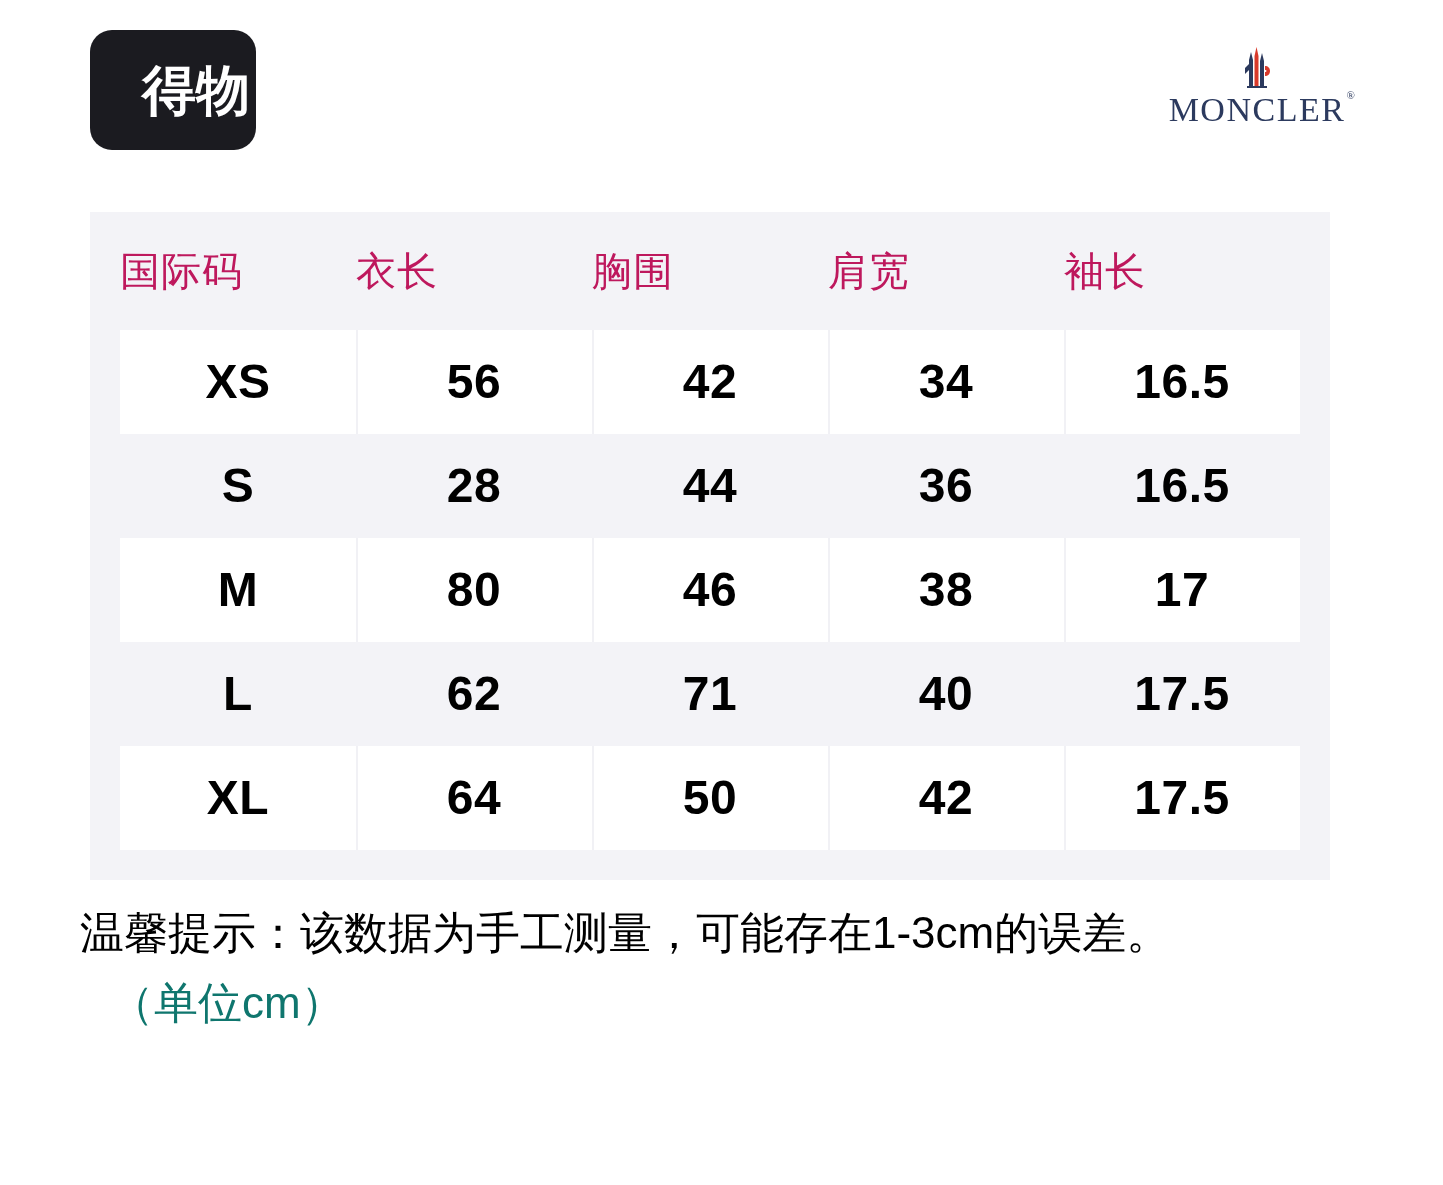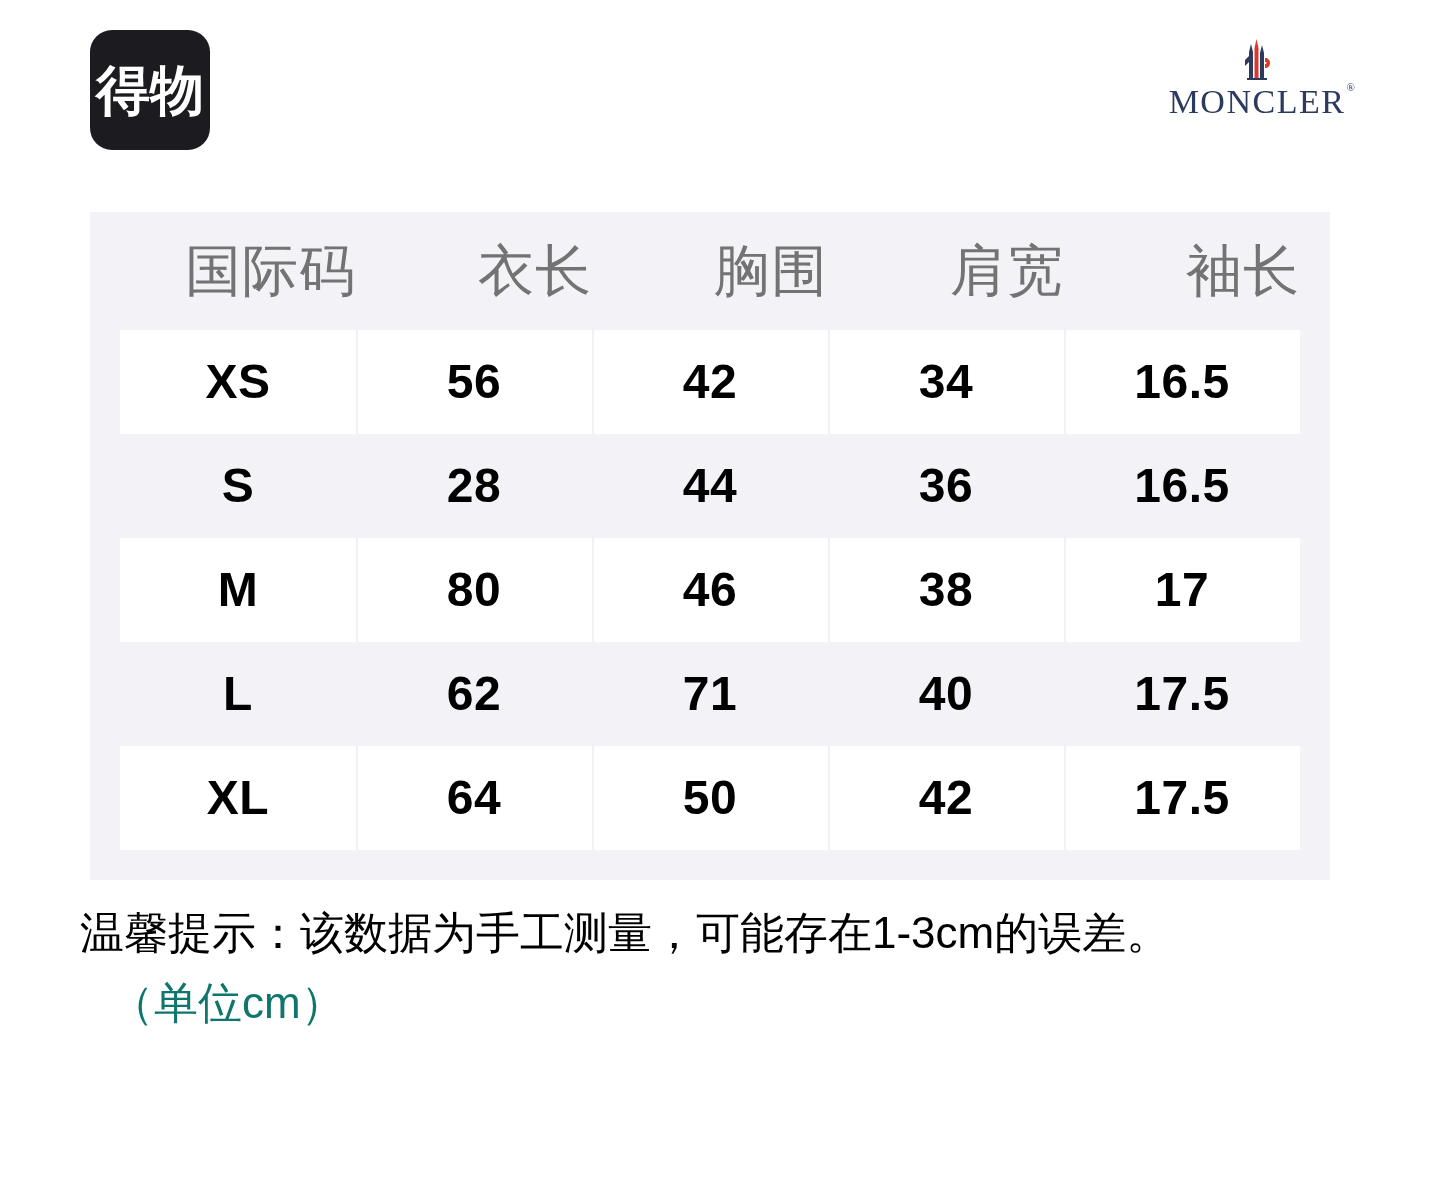--- a/index.html
+++ b/index.html
@@ -34,20 +34,21 @@
     position: absolute;
     left: 90px;
     top: 30px;
     width: 120px;
     height: 120px;
     background: #1b1b20;
     border-radius: 22px;
     display: flex;
     align-items: center;
     justify-content: center;
+    padding-left: 46px;
   }
   .brand-badge-text {
     color: #ffffff;
     font-size: 54px;
     line-height: 1;
     font-weight: 700;
     letter-spacing: 0px;
     font-family: "Liberation Sans", "DejaVu Sans", sans-serif;
   }
 
@@ -65,21 +66,21 @@
 
   .moncler-logo {
     position: absolute;
     right: 106px;
     top: 36px;
     width: 160px;
     height: 100px;
     display: flex;
     flex-direction: column;
     align-items: center;
-    justify-content: flex-start;
+    justify-content: center;
   }
   .moncler-emblem {
     width: 40px;
     height: 46px;
     display: block;
   }
   .moncler-wordmark {
     margin-top: 2px;
     position: relative;
     font-family: "Liberation Serif", "DejaVu Serif", serif;
@@ -110,24 +111,24 @@
 
   .table-head {
     display: flex;
     height: 118px;
     align-items: center;
     padding: 0 30px;
     box-sizing: border-box;
   }
   .table-head .cell {
     flex: 1 1 0;
-    text-align: right;
-    font-size: 56px;
+    text-align: left;
+    font-size: 40px;
     line-height: 44px;
-    color: #737373;
+    color: #be185d;
     font-weight: 300;
     letter-spacing: 1px;
   }
 
   .table-body {
     padding: 0 30px 30px 30px;
   }
   .row {
     display: flex;
     height: 104px;

